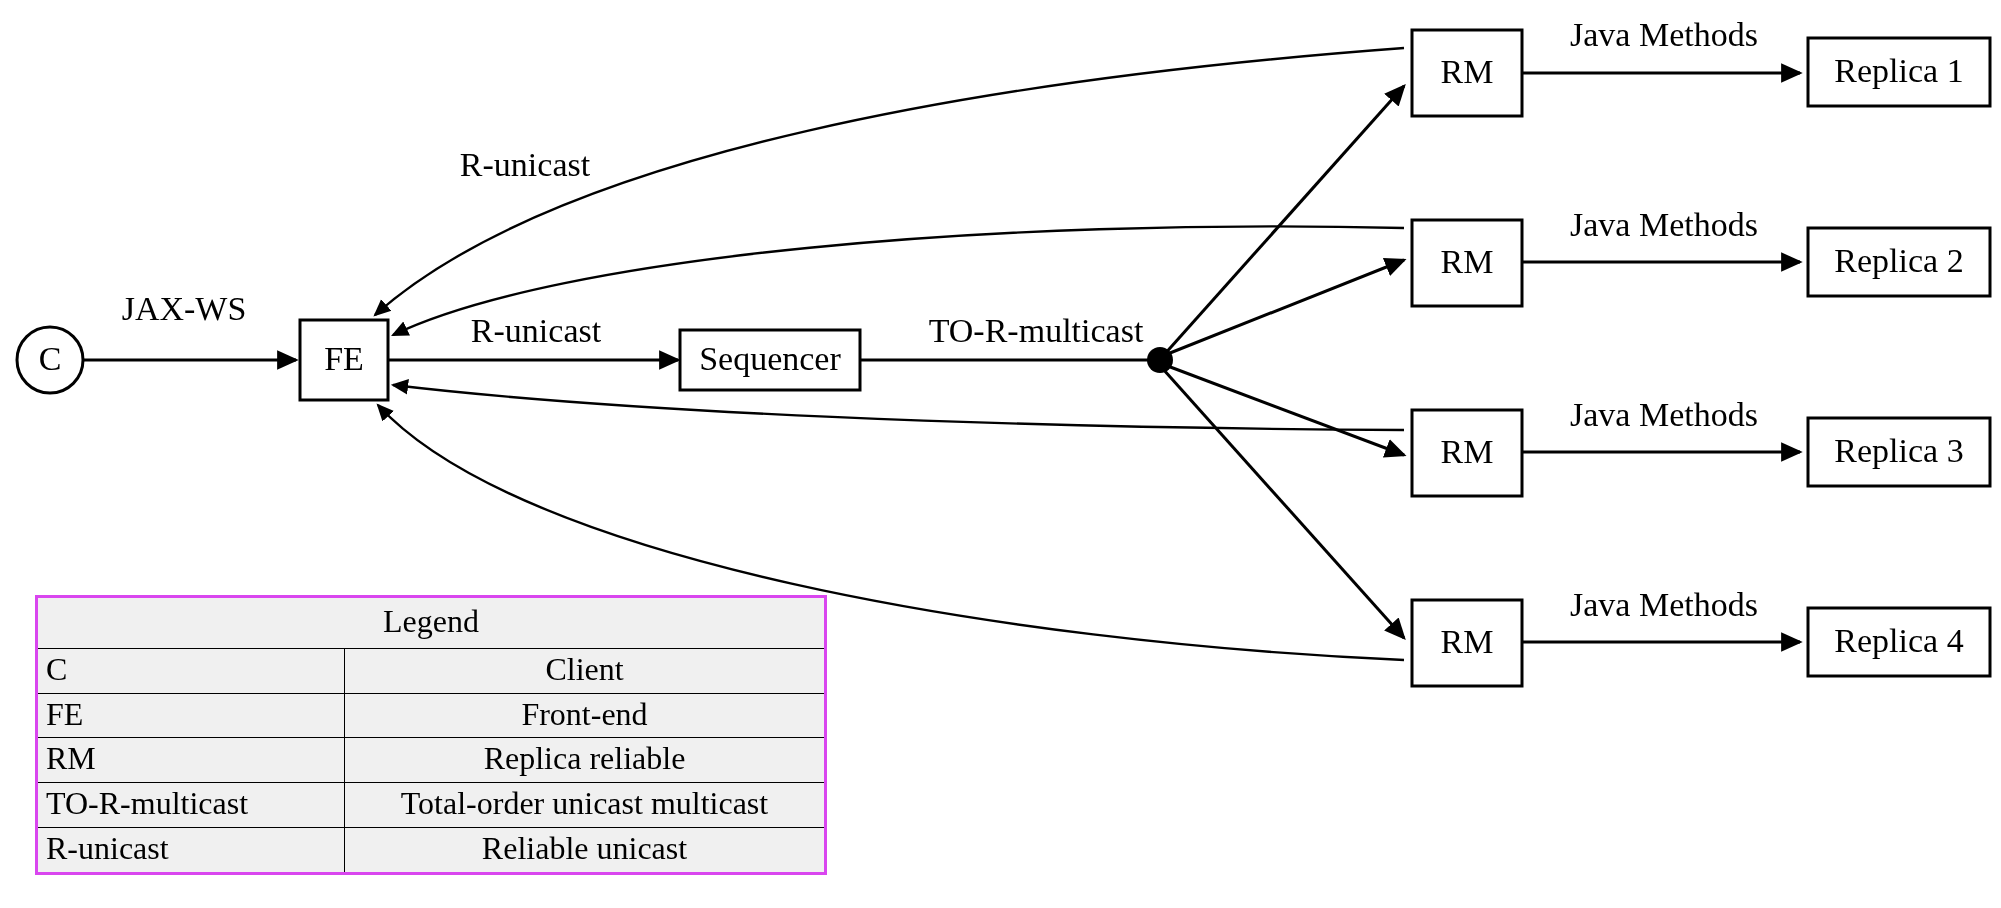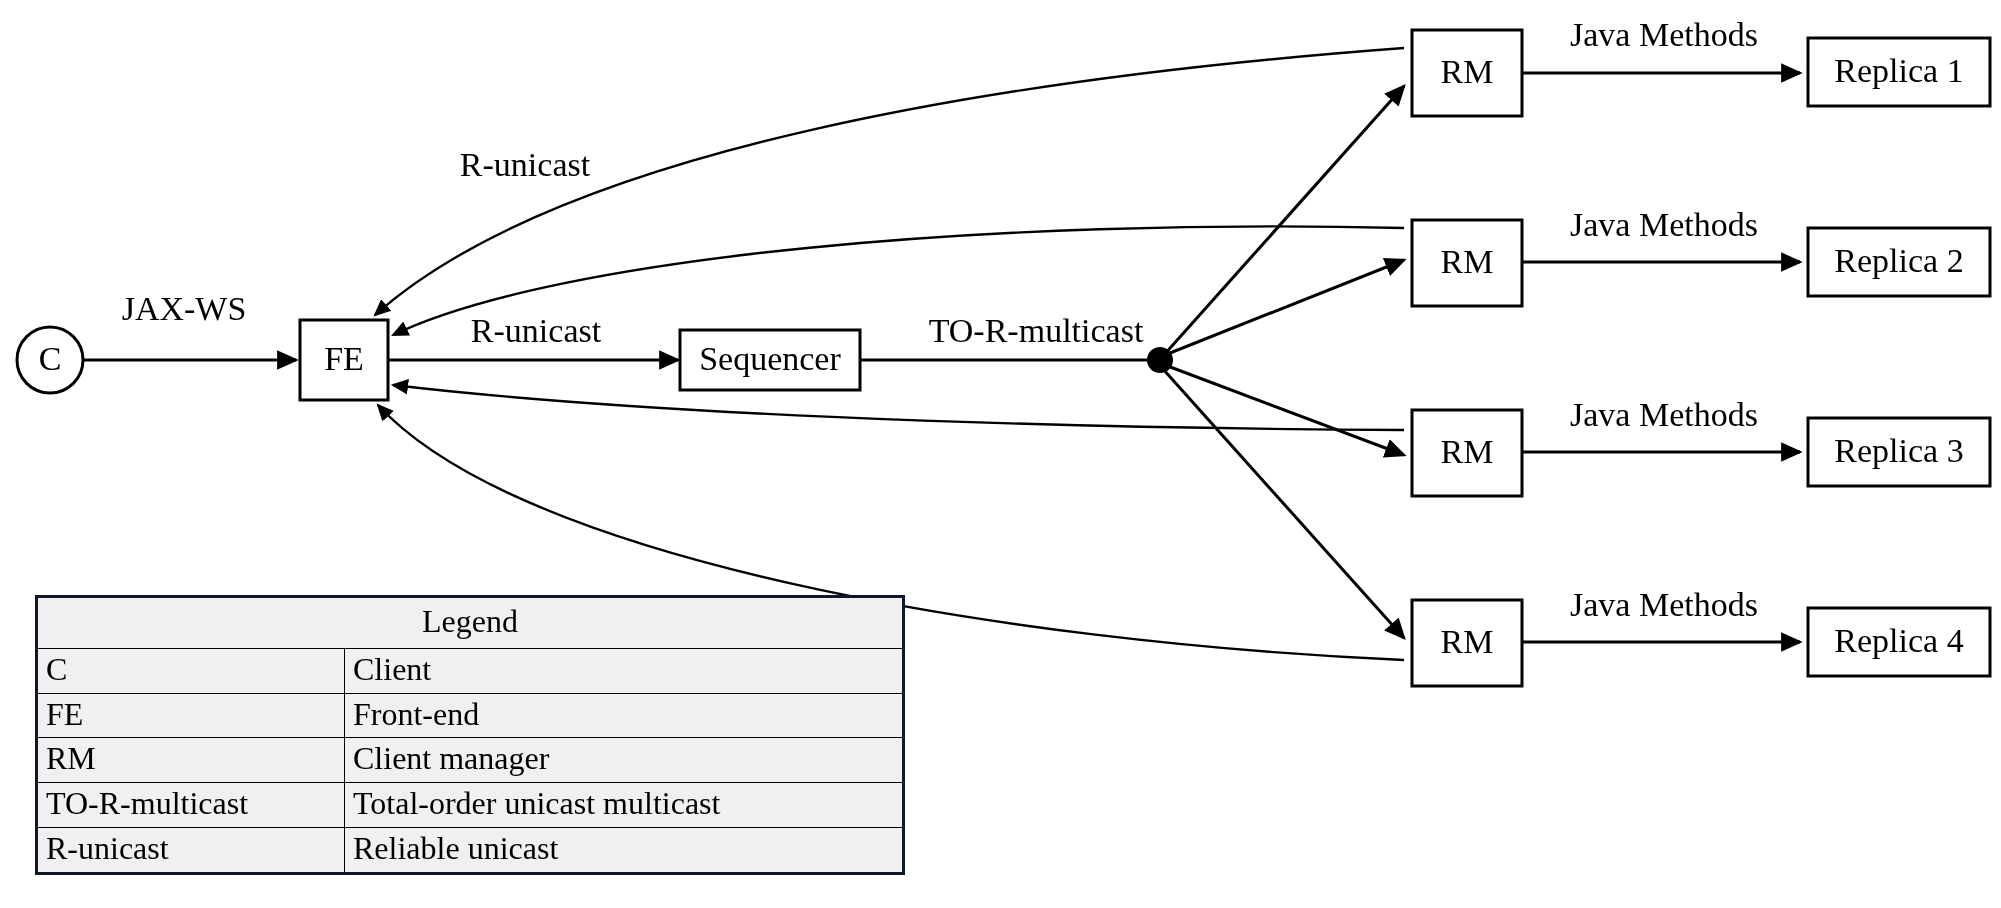--- a/index.html
+++ b/index.html
@@ -61,24 +61,24 @@
   .junction-dot {
     fill: #000000;
     stroke: none;
   }
 
   
   #legend-table {
     position: absolute;
     left: 35px;
     top: 595px;
-    width: 870px;
+    width: 792px;
     border-collapse: collapse;
     background: #f0f0f0;
-    border: 3px solid #0f172a;
+    border: 3px solid #d946ef;
     font-family: "Liberation Serif", "DejaVu Serif", serif;
   }
   #legend-table td, #legend-table th {
     border: 1.5px solid #000000;
     font-size: 32px;
     font-weight: normal;
     padding: 3px 8px 5px 8px;
     color: #000000;
     background: #f0f0f0;
     line-height: 1.12;
@@ -86,21 +86,21 @@
   #legend-table th.legend-title {
     text-align: center;
     padding-top: 6px;
     padding-bottom: 8px;
   }
   #legend-table td.legend-abbr {
     width: 290px;
     text-align: left;
   }
   #legend-table td.legend-desc {
-    text-align: left;
+    text-align: center;
   }
 </style>
 </head>
 <body>
 
 <div id="canvas">
 
   <svg id="diagram-svg" viewBox="0 0 2001 908">
     <defs>
       <marker id="arrow" viewBox="0 0 12 12" refX="10.5" refY="6" markerWidth="7.2" markerHeight="7.2" orient="auto-start-reverse" markerUnits="strokeWidth">
@@ -211,21 +211,21 @@
       <tr>
         <td class="legend-abbr">C</td>
         <td class="legend-desc">Client</td>
       </tr>
       <tr>
         <td class="legend-abbr">FE</td>
         <td class="legend-desc">Front-end</td>
       </tr>
       <tr>
         <td class="legend-abbr">RM</td>
-        <td class="legend-desc">Client manager</td>
+        <td class="legend-desc">Replica reliable</td>
       </tr>
       <tr>
         <td class="legend-abbr">TO-R-multicast</td>
         <td class="legend-desc">Total-order unicast multicast</td>
       </tr>
       <tr>
         <td class="legend-abbr">R-unicast</td>
         <td class="legend-desc">Reliable unicast</td>
       </tr>
     </tbody>

